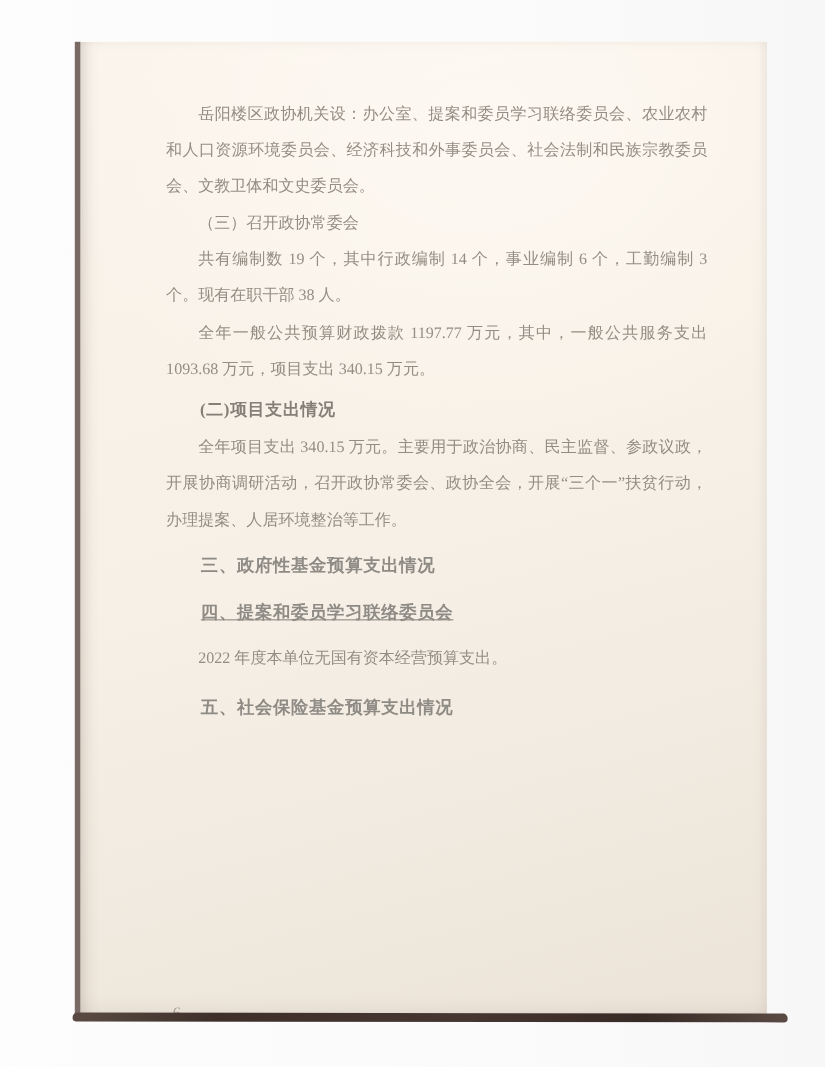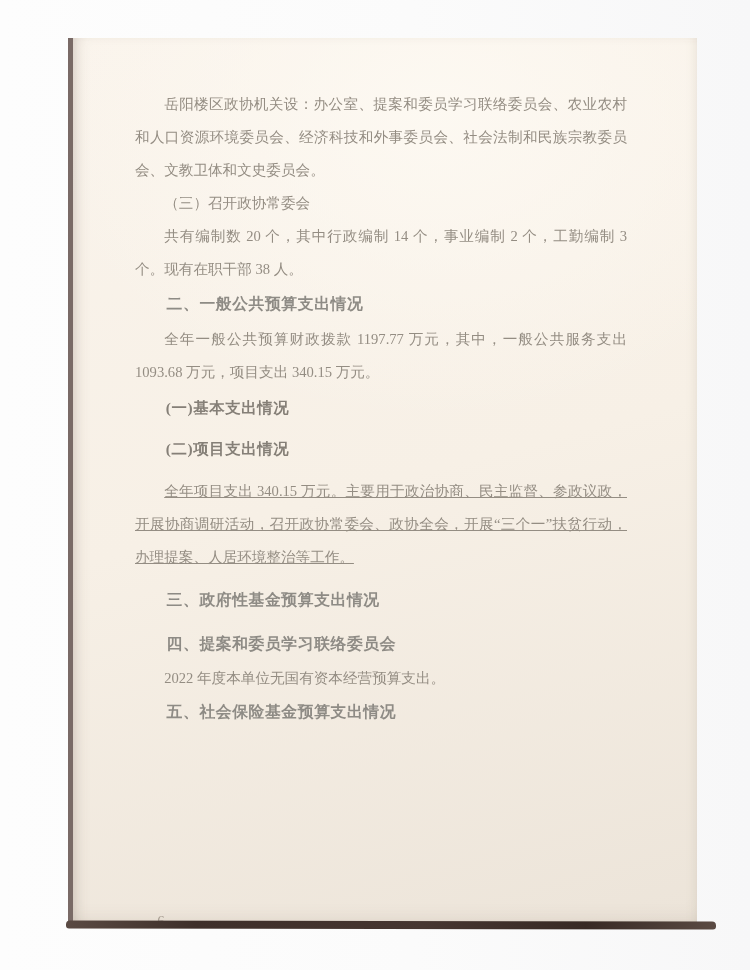--- a/index.html
+++ b/index.html
@@ -32,21 +32,21 @@
   .bottom-edge {
     position: absolute;
     left: 66px; top: 921px;
     width: 650px; height: 8px;
     border-radius: 4px 4px 3px 3px;
     background: linear-gradient(90deg, #5a4a43 0%, #3e2f2a 20%, #463631 55%, #382a25 80%, #5a4a43 100%);
     transform: rotate(0.08deg);
   }
   .content {
     position: absolute;
-    left: 62px; top: 50px;
+    left: 78px; top: 50px;
     width: 492px;
     font-size: 14.6px;
     line-height: 33px;
     color: #948d83;
     text-align: justify;
     text-justify: inter-character;
   }
   .content p { margin: 0; text-indent: 2em; }
   .h-hei {
     font-family: "Liberation Sans", "DejaVu Sans", sans-serif;
@@ -79,24 +79,22 @@
   }
 </style>
 </head>
 <body>
 
 <div class="photo">
   <div class="paper">
     <div class="content">
       <p>岳阳楼区政协机关设：办公室、提案和委员学习联络委员会、农业农村和人口资源环境委员会、经济科技和外事委员会、社会法制和民族宗教委员会、文教卫体和文史委员会。</p>
       <p>（三）召开政协常委会</p>
-      <p>共有编制数 20 个，其中行政编制 14 个，事业编制 2 个，工勤编制 3 个。现有在职干部 38 人。</p>
-      <p class="h-hei">二、一般公共预算支出情况</p>
+      <p>共有编制数 19 个，其中行政编制 14 个，事业编制 6 个，工勤编制 3 个。现有在职干部 38 人。</p>
       <p>全年一般公共预算财政拨款 1197.77 万元，其中，一般公共服务支出 1093.68 万元，项目支出 340.15 万元。</p>
-      <p class="h-kai">(一)基本支出情况</p>
       <p class="h-kai">(二)项目支出情况</p>
       <p>全年项目支出 340.15 万元。主要用于政治协商、民主监督、参政议政，开展协商调研活动，召开政协常委会、政协全会，开展“三个一”扶贫行动，办理提案、人居环境整治等工作。</p>
       <p class="h-hei">三、政府性基金预算支出情况</p>
       <p class="h-hei">四、提案和委员学习联络委员会</p>
       <p>2022 年度本单位无国有资本经营预算支出。</p>
       <p class="h-hei">五、社会保险基金预算支出情况</p>
     </div>
     <div class="page-num">— 6 —</div>
   </div>
   <div class="bottom-edge"></div>

